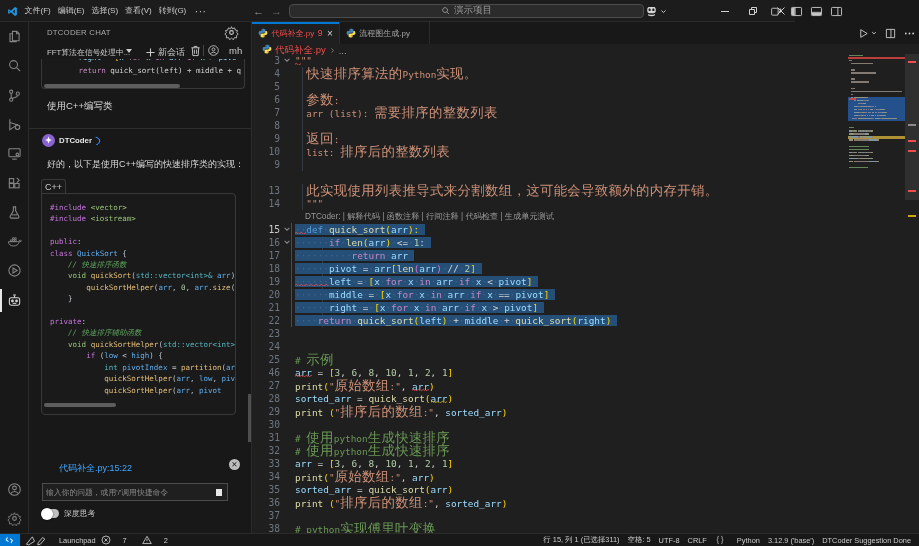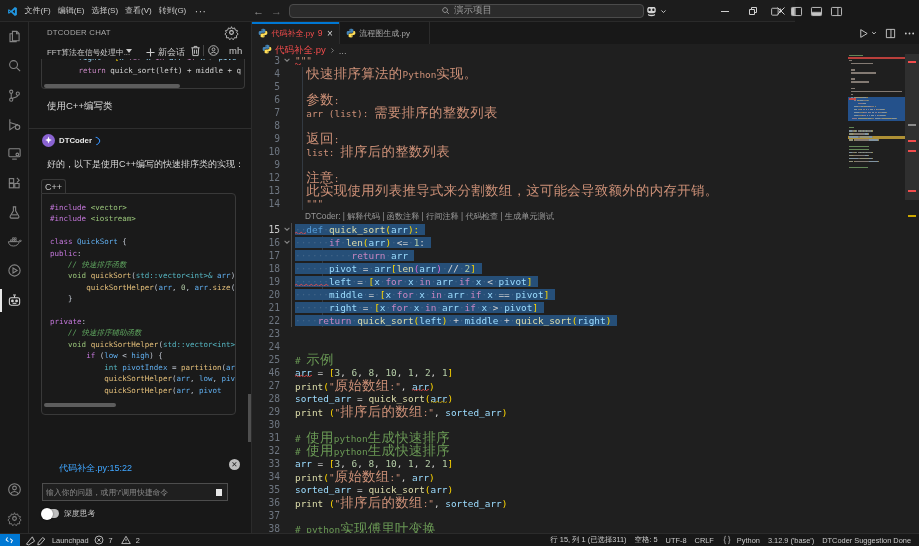--- a/index.html
+++ b/index.html
@@ -112,21 +112,21 @@
   #minimap { position:absolute; left:596px; top:32px; width:57px; height:479px; }
   #ruler { position:absolute; left:653px; top:32px; width:14px; height:479px; }
   #ruler-slider { position:absolute; left:0; top:0; width:14px; height:146px; background:rgba(121,121,121,.18); }
   .ruler-mark { position:absolute; left:3px; width:8px; height:2px; }
 
   
   #statusbar { position:absolute; left:0; top:533px; width:919px; height:13px; background:#181818; border-top:1px solid #2b2b2b; font-size:7.4px; color:#cccccc; }
   #remote-btn { position:absolute; left:0; top:0; width:20px; height:12px; background:#0078d4; color:#fff; display:flex; align-items:center; justify-content:center; }
   #sb-left { position:absolute; left:25px; top:0; height:12px; display:flex; align-items:center; gap:5px; }
   #sb-right { position:absolute; right:8px; top:0; height:12px; display:flex; align-items:center; gap:8px; }
-  .sb-item { display:flex; align-items:center; gap:5px; white-space:nowrap; }
+  .sb-item { display:flex; align-items:center; gap:12px; white-space:nowrap; }
 </style>
 </head>
 <body>
 
 <div id="app">
 
   <div id="titlebar">
     <svg id="vscode-logo" viewBox="0 0 24 24">
       <path fill="#2196e0" d="M17.2 2.4 8.6 10.5 4.2 7.2 2.4 8.1v7.8l1.8.9 4.4-3.3 8.6 8.1 4.4-2.1V4.5L17.2 2.4zM4.6 13.9v-3.8l2.2 1.9-2.2 1.9zm12.6 2.3-4.9-4.2 4.9-4.2v8.4z"></path>
     </svg>
@@ -337,22 +337,22 @@
       </div>
       <div id="dt-name">DTCoder</div>
       <div id="dt-spinner"></div>
       <div id="dt-text">好的，以下是使用C++编写的快速排序类的实现：</div>
       <div id="cpp-chip">C++</div>
       <div id="cppblock" class="chat-codeblock">
         <div class="cc-inner" id="cppblock-code">
             <div class="cc-line"><span class="t-ck">#include</span><span class="t-cpl"> </span><span class="t-cs">&lt;vector&gt;</span>&nbsp;</div>
             <div class="cc-line"><span class="t-ck">#include</span><span class="t-cpl"> </span><span class="t-cs">&lt;iostream&gt;</span>&nbsp;</div>
             <div class="cc-line">&nbsp;</div>
+            <div class="cc-line"><span class="t-ck">public</span><span class="t-cpl">:</span>&nbsp;</div>
             <div class="cc-line"><span class="t-ck">class</span><span class="t-cpl"> </span><span class="t-cv">QuickSort</span><span class="t-cpl"> {</span>&nbsp;</div>
-            <div class="cc-line"><span class="t-ck">public</span><span class="t-cpl">:</span>&nbsp;</div>
             <div class="cc-line"><span class="t-undefined">    </span><span class="t-ccm">// 快速排序函数</span>&nbsp;</div>
             <div class="cc-line"><span class="t-undefined">    </span><span class="t-cs">void</span><span class="t-cpl"> </span><span class="t-cfn">quickSort</span><span class="t-cpl">(</span><span class="t-cty">std::vector&lt;int&gt;&amp;</span><span class="t-cpl"> </span><span class="t-cv">arr</span><span class="t-cpl">) {</span>&nbsp;</div>
             <div class="cc-line"><span class="t-undefined">        </span><span class="t-cfn">quickSortHelper</span><span class="t-cpl">(</span><span class="t-cv">arr</span><span class="t-cpl">, </span><span class="t-cnum">0</span><span class="t-cpl">, </span><span class="t-cv">arr</span><span class="t-cpl">.</span><span class="t-cfn">size</span><span class="t-cpl">()</span>&nbsp;</div>
             <div class="cc-line"><span class="t-undefined">    </span><span class="t-cpl">}</span>&nbsp;</div>
             <div class="cc-line">&nbsp;</div>
             <div class="cc-line"><span class="t-ck">private</span><span class="t-cpl">:</span>&nbsp;</div>
             <div class="cc-line"><span class="t-undefined">    </span><span class="t-ccm">// 快速排序辅助函数</span>&nbsp;</div>
             <div class="cc-line"><span class="t-undefined">    </span><span class="t-cs">void</span><span class="t-cpl"> </span><span class="t-cfn">quickSortHelper</span><span class="t-cpl">(</span><span class="t-cty">std::vector&lt;int&gt;&amp;</span>&nbsp;</div>
             <div class="cc-line"><span class="t-undefined">        </span><span class="t-ck">if</span><span class="t-cpl"> (</span><span class="t-cv">low</span><span class="t-cpl"> &lt; </span><span class="t-cv">high</span><span class="t-cpl">) {</span>&nbsp;</div>
             <div class="cc-line"><span class="t-undefined">            </span><span class="t-cty">int</span><span class="t-cpl"> </span><span class="t-cv">pivotIndex</span><span class="t-cpl"> = </span><span class="t-cfn">partition</span><span class="t-cpl">(</span><span class="t-cv">arr</span>&nbsp;</div>
@@ -439,21 +439,20 @@
                   <path d="M0 2.3 Q1.25 0.4 2.5 2.3 Q3.75 4.2 5 2.3 Q6.25 0.4 7.5 2.3 Q8.75 4.2 10 2.3 Q11.25 0.4 12.5 2.3 Q13.75 4.2 15 2.3 Q16.25 0.4 17.5 2.3 Q18.75 4.2 20 2.3 Q21.25 0.4 22.5 2.3 Q23.75 4.2 25 2.3 Q26.25 0.4 27.5 2.3 Q28.75 4.2 30 2.3 Q31.25 0.4 32.5 2.3 Q33.75 4.2 35 2.3 Q36.25 0.4 37.5 2.3 Q38.75 4.2 40 2.3 Q41.25 0.4 42.5 2.3 Q43.75 4.2 45 2.3 Q46.25 0.4 47.5 2.3 Q48.75 4.2 50 2.3 Q51.25 0.4 52.5 2.3 Q53.75 4.2 55 2.3 Q56.25 0.4 57.5 2.3 Q58.75 4.2 60 2.3 Q61.25 0.4 62.5 2.3 Q63.75 4.2 65 2.3 Q66.25 0.4 67.5 2.3 Q68.75 4.2 70 2.3 Q71.25 0.4 72.5 2.3 Q73.75 4.2 75 2.3 Q76.25 0.4 77.5 2.3 Q78.75 4.2 80 2.3 Q81.25 0.4 82.5 2.3 Q83.75 4.2 85 2.3 Q86.25 0.4 87.5 2.3 Q88.75 4.2 90 2.3 Q91.25 0.4 92.5 2.3 Q93.75 4.2 95 2.3 Q96.25 0.4 97.5 2.3 Q98.75 4.2 100 2.3 Q101.25 0.4 102.5 2.3 Q103.75 4.2 105 2.3 Q106.25 0.4 107.5 2.3 Q108.75 4.2 110 2.3 Q111.25 0.4 112.5 2.3 Q113.75 4.2 115 2.3 Q116.25 0.4 117.5 2.3 Q118.75 4.2 120 2.3 Q121.25 0.4 122.5 2.3 Q123.75 4.2 125 2.3 Q126.25 0.4 127.5 2.3 Q128.75 4.2 130 2.3 Q131.25 0.4 132.5 2.3 Q133.75 4.2 135 2.3 Q136.25 0.4 137.5 2.3 Q138.75 4.2 140 2.3 Q141.25 0.4 142.5 2.3 Q143.75 4.2 145 2.3 Q146.25 0.4 147.5 2.3 Q148.75 4.2 150 2.3 Q151.25 0.4 152.5 2.3 Q153.75 4.2 155 2.3 Q156.25 0.4 157.5 2.3 Q158.75 4.2 160 2.3 Q161.25 0.4 162.5 2.3 Q163.75 4.2 165 2.3 Q166.25 0.4 167.5 2.3 Q168.75 4.2 170 2.3 Q171.25 0.4 172.5 2.3 Q173.75 4.2 175 2.3 Q176.25 0.4 177.5 2.3 Q178.75 4.2 180 2.3 Q181.25 0.4 182.5 2.3 Q183.75 4.2 185 2.3 Q186.25 0.4 187.5 2.3 Q188.75 4.2 190 2.3 Q191.25 0.4 192.5 2.3 Q193.75 4.2 195 2.3 Q196.25 0.4 197.5 2.3 Q198.75 4.2 200 2.3 Q201.25 0.4 202.5 2.3 Q203.75 4.2 205 2.3 Q206.25 0.4 207.5 2.3 Q208.75 4.2 210 2.3" fill="none" stroke="#f14c4c" stroke-width="0.9"></path>
                 </svg></span></span><span class="t-str">""</span></span></div>
         <div class="crow" style="top:12.5px;z-index:499"><span class="lnum">4</span><span class="guide" style="left:50px;top:0;height:13px"></span><span class="ctext"><span class="t-pl">  </span><span class="t-str"><span class="cjk">快速排序算法的</span>Python<span class="cjk">实现。</span></span></span></div>
         <div class="crow" style="top:25.5px;z-index:498"><span class="lnum">5</span><span class="guide" style="left:50px;top:0;height:13px"></span><span class="ctext"></span></div>
         <div class="crow" style="top:38.5px;z-index:497"><span class="lnum">6</span><span class="guide" style="left:50px;top:0;height:13px"></span><span class="ctext"><span class="t-pl">  </span><span class="t-str"><span class="cjk">参数</span>:</span></span></div>
         <div class="crow" style="top:51.5px;z-index:496"><span class="lnum">7</span><span class="guide" style="left:50px;top:0;height:13px"></span><span class="ctext"><span class="t-pl">  </span><span class="t-str">arr (list): <span class="cjk">需要排序的整数列表</span></span></span></div>
         <div class="crow" style="top:64.5px;z-index:495"><span class="lnum">8</span><span class="guide" style="left:50px;top:0;height:13px"></span><span class="ctext"></span></div>
         <div class="crow" style="top:77.5px;z-index:494"><span class="lnum">9</span><span class="guide" style="left:50px;top:0;height:13px"></span><span class="ctext"><span class="t-pl">  </span><span class="t-str"><span class="cjk">返回</span>:</span></span></div>
         <div class="crow" style="top:90.5px;z-index:493"><span class="lnum">10</span><span class="guide" style="left:50px;top:0;height:13px"></span><span class="ctext"><span class="t-pl">  </span><span class="t-str">list: <span class="cjk">排序后的整数列表</span></span></span></div>
         <div class="crow" style="top:103.5px;z-index:492"><span class="lnum">9</span><span class="guide" style="left:50px;top:0;height:13px"></span><span class="ctext"></span></div>
-        <div class="crow" style="top:116.5px;z-index:491"><span class="lnum">12</span><span class="guide" style="left:50px;top:0;height:13px"></span><span class="ctext"><span class="t-pl">  </span><span class="t-str"><span class="cjk">注意</span>:</span></span></div>
         <div class="crow" style="top:129.5px;z-index:490"><span class="lnum">13</span><span class="guide" style="left:50px;top:0;height:13px"></span><span class="ctext"><span class="t-pl">  </span><span class="t-str"><span class="cjk">此实现使用列表推导式来分割数组，这可能会导致额外的内存开销。</span></span></span></div>
         <div class="crow" style="top:142.5px;z-index:489"><span class="lnum">14</span><span class="guide" style="left:50px;top:0;height:13px"></span><span class="ctext"><span class="t-pl">  </span><span class="t-str">"""</span></span></div>
         <div class="codelens" style="top:155.5px;z-index:488">DTCoder: | 解释代码 | 函数注释 | 行间注释 | 代码检查 | 生成单元测试</div>
         <div class="crow cursorline" style="top:168.5px;z-index:487"><span class="lnum">15</span><span class="fold"><svg width="8" height="8" viewBox="0 0 10 10" style="margin-top:2.5px;">
               <path fill="none" stroke="#868686" stroke-width="1.3" d="M2 3.5 5 6.5 8 3.5"></path>
             </svg></span><span class="ctext"><span class="selbg"><span class="t-pl sqhost"><i class="wsdot" style="font-style:normal">·</i><i class="wsdot" style="font-style:normal">·</i><span class="sqstrip"><svg width="210" height="3" viewBox="0 0 210 3">
                     <path d="M0 2.3 Q1.25 0.4 2.5 2.3 Q3.75 4.2 5 2.3 Q6.25 0.4 7.5 2.3 Q8.75 4.2 10 2.3 Q11.25 0.4 12.5 2.3 Q13.75 4.2 15 2.3 Q16.25 0.4 17.5 2.3 Q18.75 4.2 20 2.3 Q21.25 0.4 22.5 2.3 Q23.75 4.2 25 2.3 Q26.25 0.4 27.5 2.3 Q28.75 4.2 30 2.3 Q31.25 0.4 32.5 2.3 Q33.75 4.2 35 2.3 Q36.25 0.4 37.5 2.3 Q38.75 4.2 40 2.3 Q41.25 0.4 42.5 2.3 Q43.75 4.2 45 2.3 Q46.25 0.4 47.5 2.3 Q48.75 4.2 50 2.3 Q51.25 0.4 52.5 2.3 Q53.75 4.2 55 2.3 Q56.25 0.4 57.5 2.3 Q58.75 4.2 60 2.3 Q61.25 0.4 62.5 2.3 Q63.75 4.2 65 2.3 Q66.25 0.4 67.5 2.3 Q68.75 4.2 70 2.3 Q71.25 0.4 72.5 2.3 Q73.75 4.2 75 2.3 Q76.25 0.4 77.5 2.3 Q78.75 4.2 80 2.3 Q81.25 0.4 82.5 2.3 Q83.75 4.2 85 2.3 Q86.25 0.4 87.5 2.3 Q88.75 4.2 90 2.3 Q91.25 0.4 92.5 2.3 Q93.75 4.2 95 2.3 Q96.25 0.4 97.5 2.3 Q98.75 4.2 100 2.3 Q101.25 0.4 102.5 2.3 Q103.75 4.2 105 2.3 Q106.25 0.4 107.5 2.3 Q108.75 4.2 110 2.3 Q111.25 0.4 112.5 2.3 Q113.75 4.2 115 2.3 Q116.25 0.4 117.5 2.3 Q118.75 4.2 120 2.3 Q121.25 0.4 122.5 2.3 Q123.75 4.2 125 2.3 Q126.25 0.4 127.5 2.3 Q128.75 4.2 130 2.3 Q131.25 0.4 132.5 2.3 Q133.75 4.2 135 2.3 Q136.25 0.4 137.5 2.3 Q138.75 4.2 140 2.3 Q141.25 0.4 142.5 2.3 Q143.75 4.2 145 2.3 Q146.25 0.4 147.5 2.3 Q148.75 4.2 150 2.3 Q151.25 0.4 152.5 2.3 Q153.75 4.2 155 2.3 Q156.25 0.4 157.5 2.3 Q158.75 4.2 160 2.3 Q161.25 0.4 162.5 2.3 Q163.75 4.2 165 2.3 Q166.25 0.4 167.5 2.3 Q168.75 4.2 170 2.3 Q171.25 0.4 172.5 2.3 Q173.75 4.2 175 2.3 Q176.25 0.4 177.5 2.3 Q178.75 4.2 180 2.3 Q181.25 0.4 182.5 2.3 Q183.75 4.2 185 2.3 Q186.25 0.4 187.5 2.3 Q188.75 4.2 190 2.3 Q191.25 0.4 192.5 2.3 Q193.75 4.2 195 2.3 Q196.25 0.4 197.5 2.3 Q198.75 4.2 200 2.3 Q201.25 0.4 202.5 2.3 Q203.75 4.2 205 2.3 Q206.25 0.4 207.5 2.3 Q208.75 4.2 210 2.3" fill="none" stroke="#f14c4c" stroke-width="0.9"></path>
                   </svg></span></span><span class="t-kw">def</span><span class="t-pl"><i class="wsdot" style="font-style:normal">·</i></span><span class="t-fn">quick_sort</span><span class="t-b1">(</span><span class="t-var">arr</span><span class="t-b1">):</span>&nbsp;</span></span></div>
         <div class="crow" style="top:181.5px;z-index:486"><span class="lnum">16</span><span class="fold"><svg width="8" height="8" viewBox="0 0 10 10" style="margin-top:2.5px;">
               <path fill="none" stroke="#868686" stroke-width="1.3" d="M2 3.5 5 6.5 8 3.5"></path>

